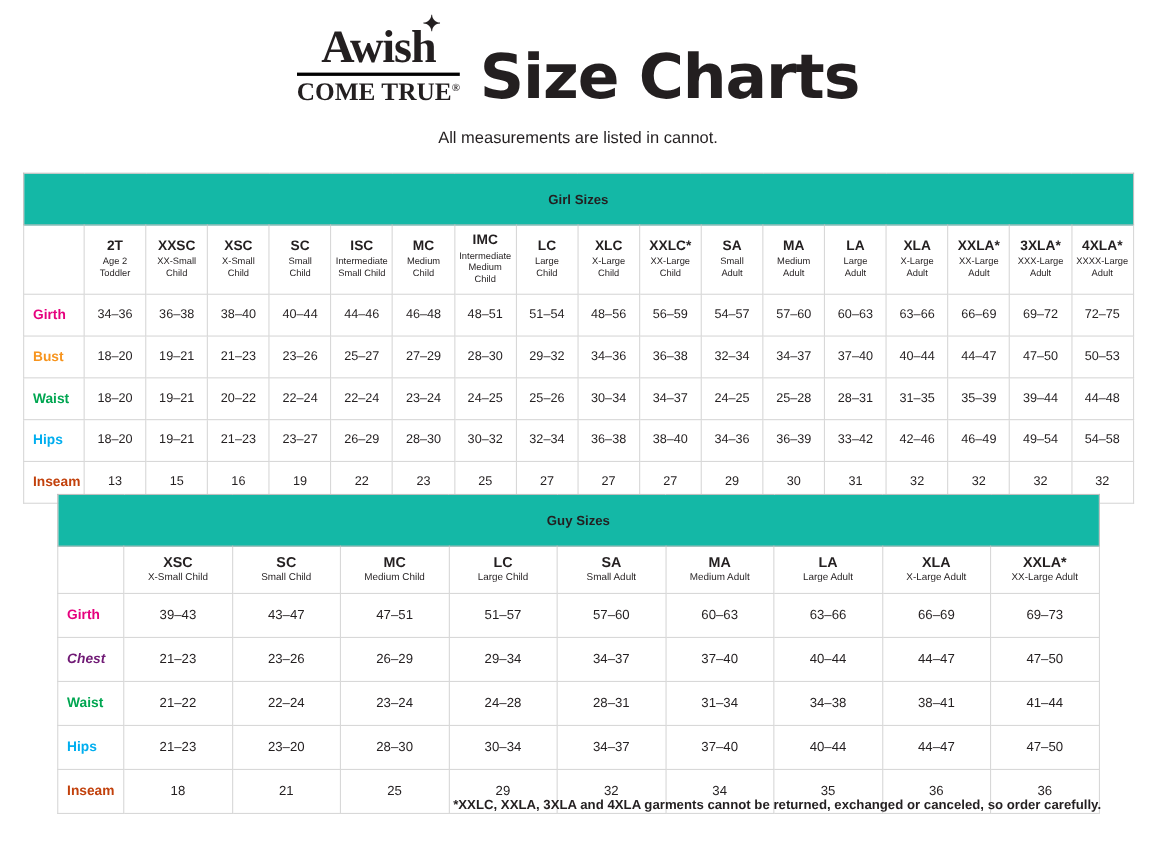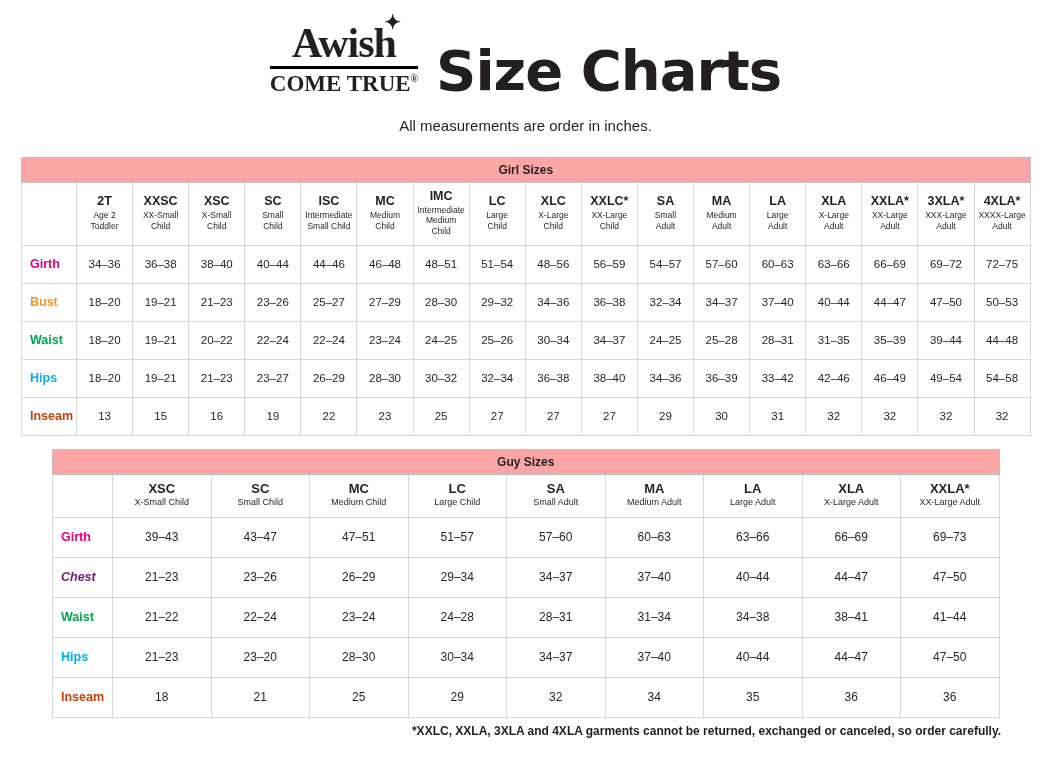--- a/index.html
+++ b/index.html
@@ -63,25 +63,25 @@
     margin-top: 14px;
     color: #231f20;
   }
 
   
   table {
     border-collapse: collapse;
     table-layout: fixed;
   }
   .chart-title td {
-    background: #fca5a5;
+    background: #14b8a6;
     font-weight: bold;
     font-size: 12px;
     text-align: center;
-    padding: 5px 0;
+    padding: 16px 0;
     border: 1px solid #bfbfbf;
   }
   th, td {
     border: 1px solid #d8d8d8;
     text-align: center;
     font-size: 11.5px;
     color: #231f20;
   }
   .col-head {
     padding: 6px 2px 8px 2px;
@@ -135,21 +135,21 @@
         <span class="star">✦</span>
       </div>
       <div class="logo-rule"></div>
       <div class="logo-bottom">
         <span>COME TRUE</span><span class="reg">®</span>
       </div>
     </div>
     <div class="main-title">Size Charts</div>
   </div>
 
-  <div class="subtitle">All measurements are order in inches.</div>
+  <div class="subtitle">All measurements are listed in cannot.</div>
 
   <table id="girl-table">
     <colgroup>
       <col style="width:55px">
       <col span="17" style="width:56.1px">
     </colgroup>
     <tbody>
       <tr class="chart-title">
         <td colspan="18">Girl Sizes</td>
       </tr>

